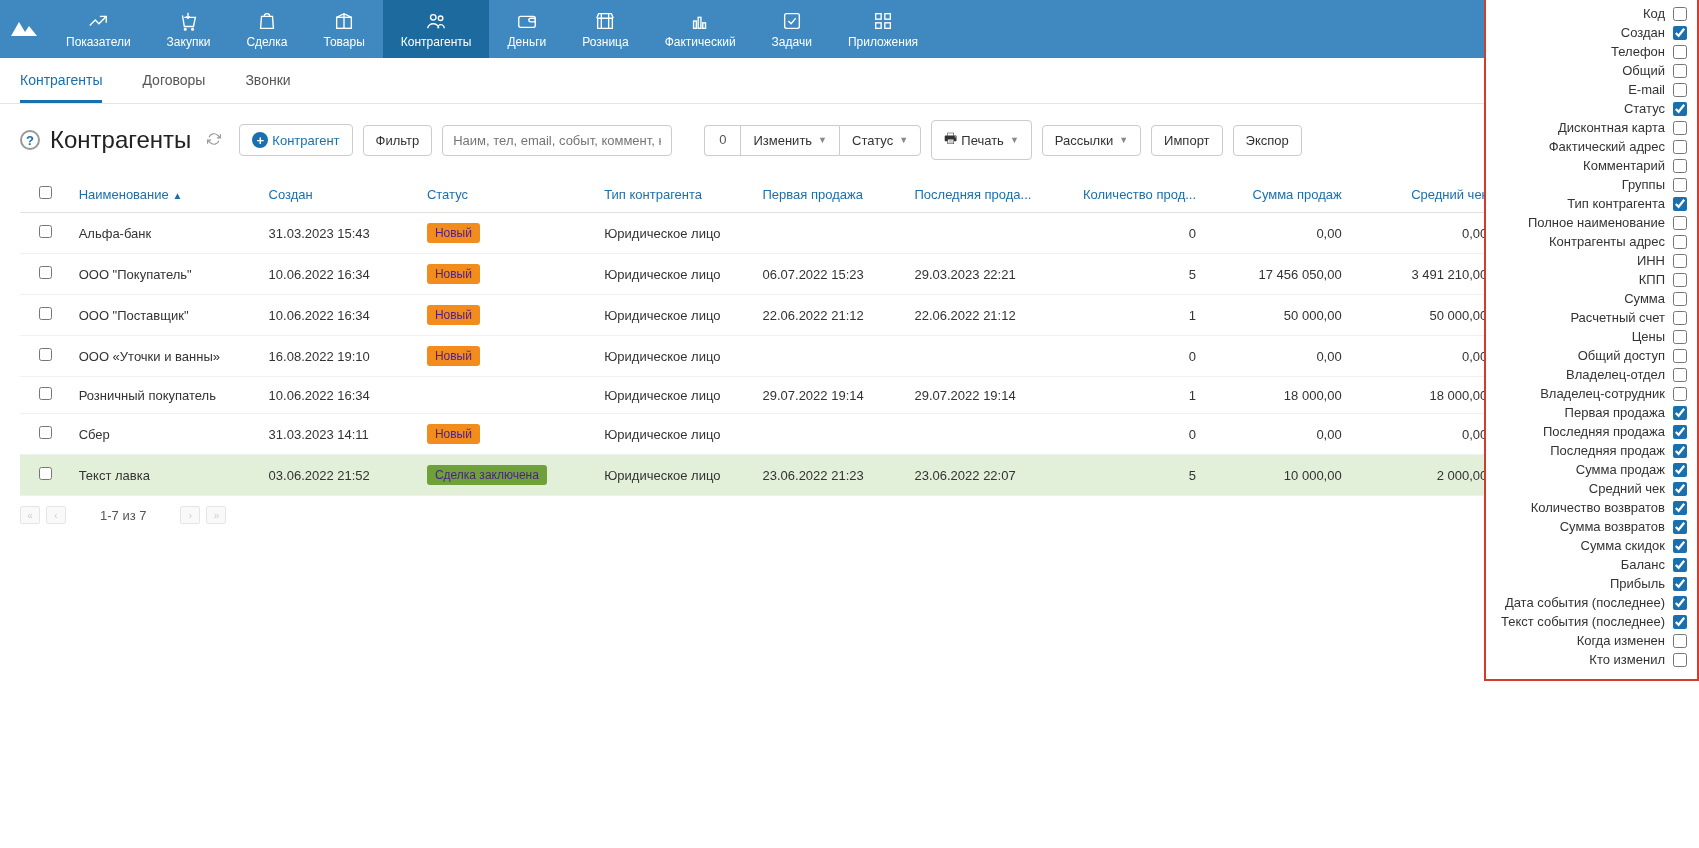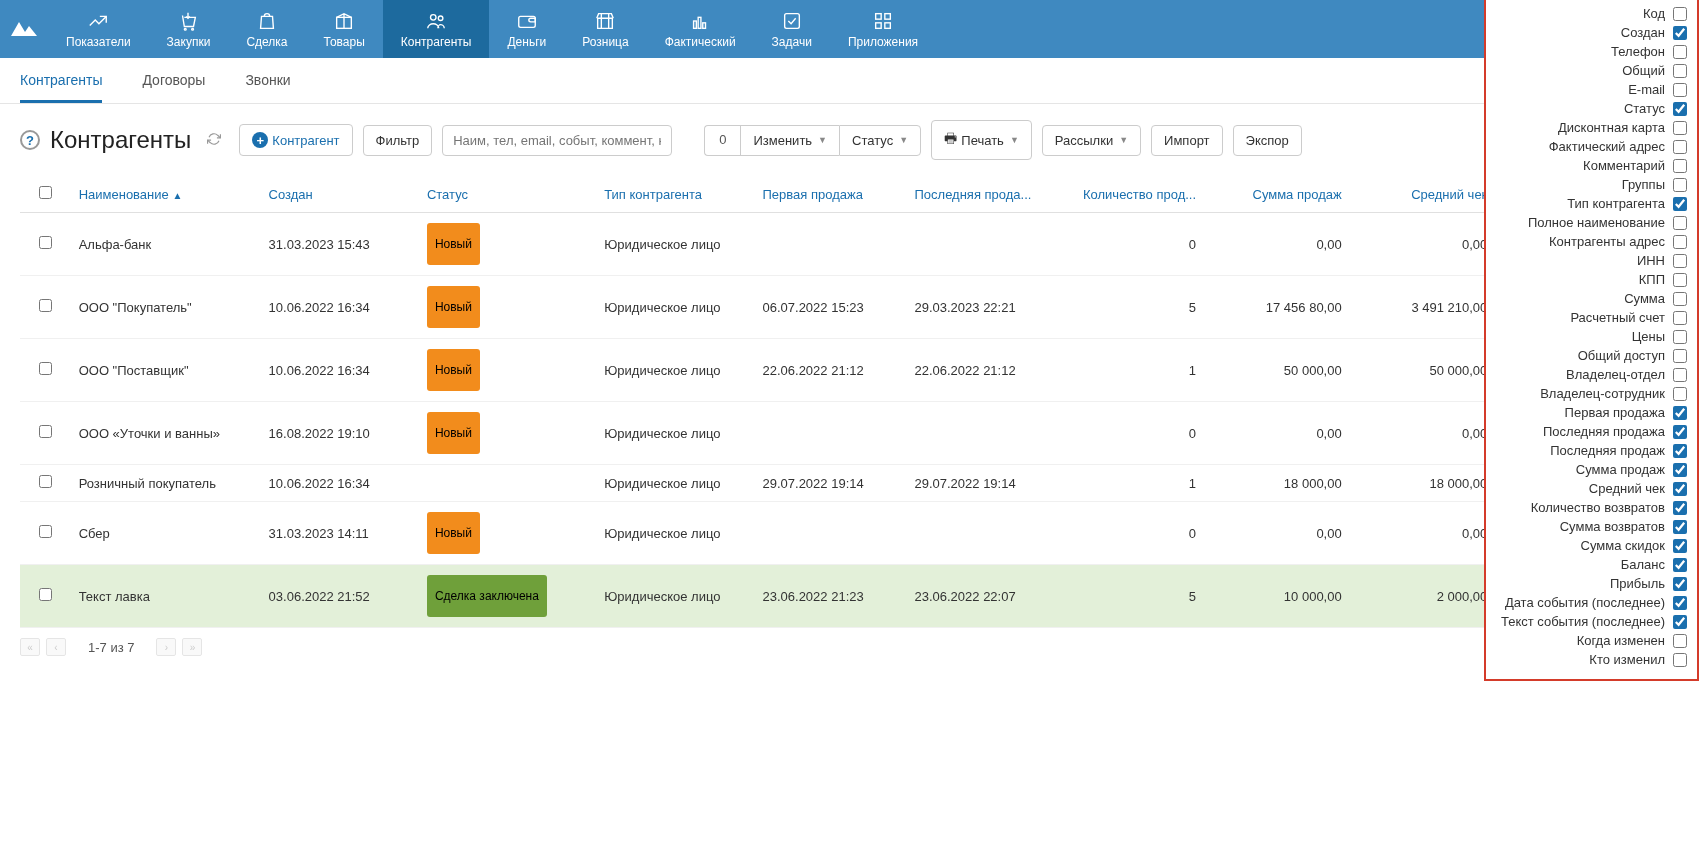--- a/index.html
+++ b/index.html
@@ -37,21 +37,21 @@
 
 
 .table-wrap { padding: 0 20px; position: relative; }
 table { width: 100%; border-collapse: collapse; table-layout: fixed; }
 th { text-align: left; color: #1a6fae; font-weight: 400; padding: 10px 8px; border-bottom: 1px solid #e0e0e0; font-size: 13px; white-space: nowrap; overflow: hidden; text-overflow: ellipsis; }
 td { padding: 10px 8px; border-bottom: 1px solid #f0f0f0; font-size: 13px; white-space: nowrap; overflow: hidden; text-overflow: ellipsis; }
 tr.highlighted td { background: #e3f0d9; }
 .chk { width: 40px; text-align: center; }
 .chk input { cursor: pointer; }
 .num { text-align: right; }
-.status-badge { display: inline-block; padding: 14px 8px; border-radius: 3px; color: #000000; font-size: 12px; }
+.status-badge { display: inline-block; padding: 3px 8px; border-radius: 3px; color: #4c1d95; font-size: 12px; }
 .status-new { background: #f28c1c; }
 .status-deal { background: #6fa03a; }
 .sort-arrow { color: #1a6fae; font-size: 10px; vertical-align: middle; }
 
 
 .pagination { display: flex; align-items: center; gap: 6px; padding: 10px 20px; color: #555; font-size: 13px; }
 .pgbtn { border: 1px solid #ccc; background: #f5f5f5; color: #999; width: 20px; height: 18px; display: inline-flex; align-items: center; justify-content: center; border-radius: 2px; font-size: 10px; cursor: pointer; }
 .pgbtn.disabled { opacity: 0.5; }
 
 
@@ -255,21 +255,21 @@
         </tr>
         <tr>
           <td class="chk"><input type="checkbox" style=""></td>
           <td>ООО "Покупатель"</td>
           <td>10.06.2022 16:34</td>
           <td><span class="status-badge status-new">Новый</span></td>
           <td>Юридическое лицо</td>
           <td>06.07.2022 15:23</td>
           <td>29.03.2023 22:21</td>
           <td class="num">5</td>
-          <td class="num">17 456 80,00</td>
+          <td class="num">17 456 050,00</td>
           <td class="num">3 491 210,00</td>
           <td class="num">1</td>
           <td></td>
         </tr>
         <tr>
           <td class="chk"><input type="checkbox" style=""></td>
           <td>ООО "Поставщик"</td>
           <td>10.06.2022 16:34</td>
           <td><span class="status-badge status-new">Новый</span></td>
           <td>Юридическое лицо</td>
@@ -337,21 +337,21 @@
           <td class="num">2</td>
           <td></td>
         </tr>
       </tbody>
 </table>
 </div>
 
 <div class="pagination">
   <span class="pgbtn disabled">«</span>
   <span class="pgbtn disabled">‹</span>
-  <span style="margin:0 16px">1-7 из 7</span>
+  <span style="margin:0 28px">1-7 из 7</span>
   <span class="pgbtn disabled">›</span>
   <span class="pgbtn disabled">»</span>
 </div>
 
 <div class="col-panel" id="col-panel">
     <div class="col-row">
       <label>Код</label>
       <input type="checkbox" style="">
     </div>
     <div class="col-row">

